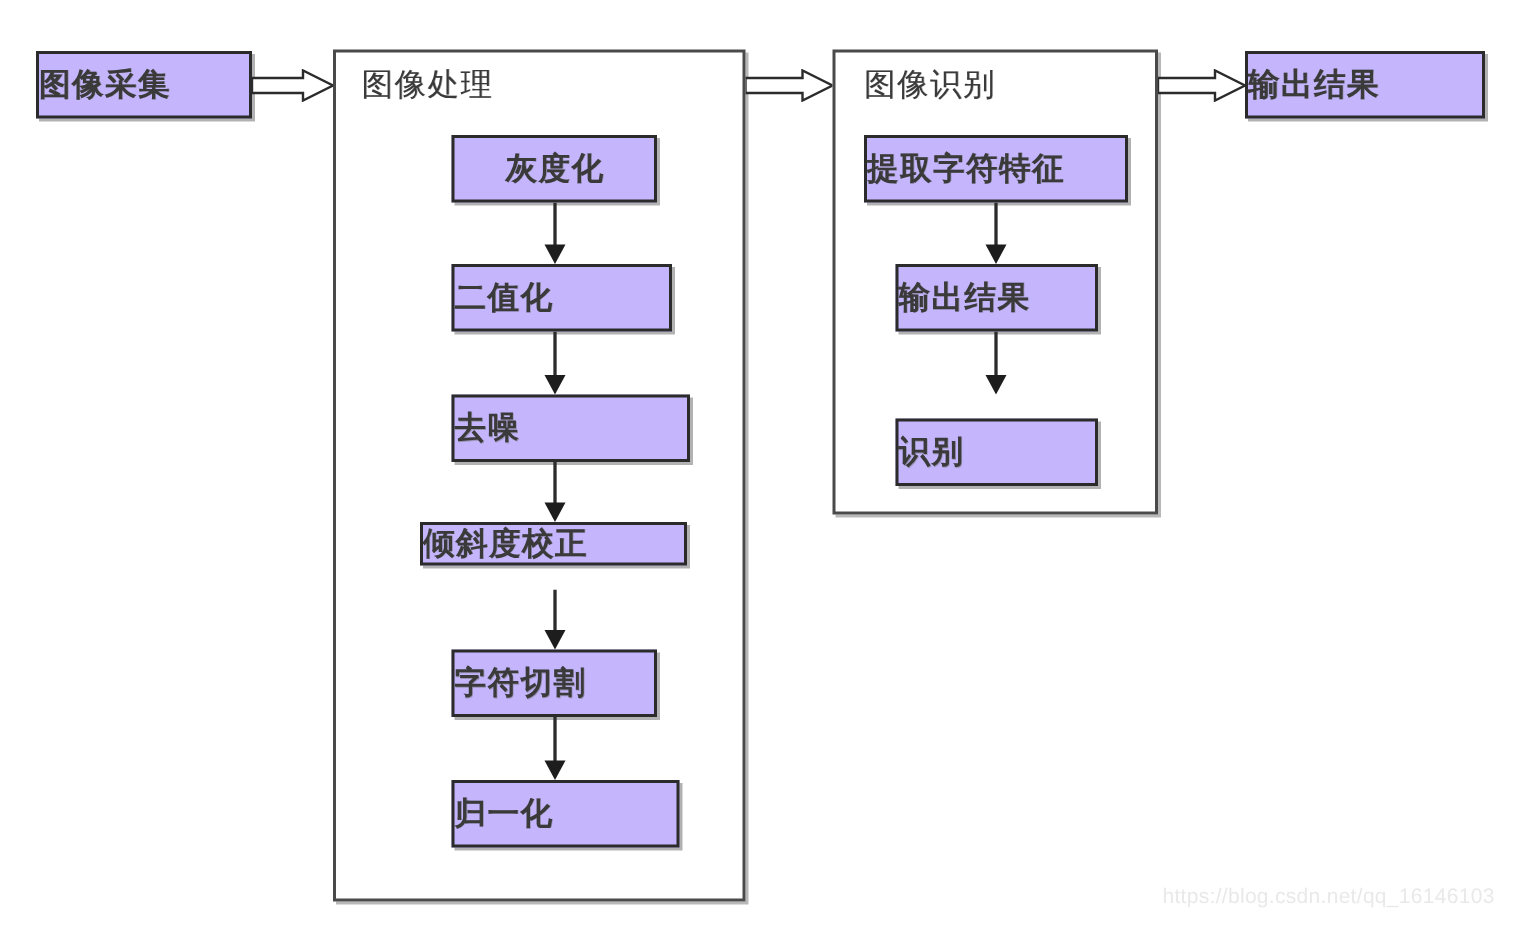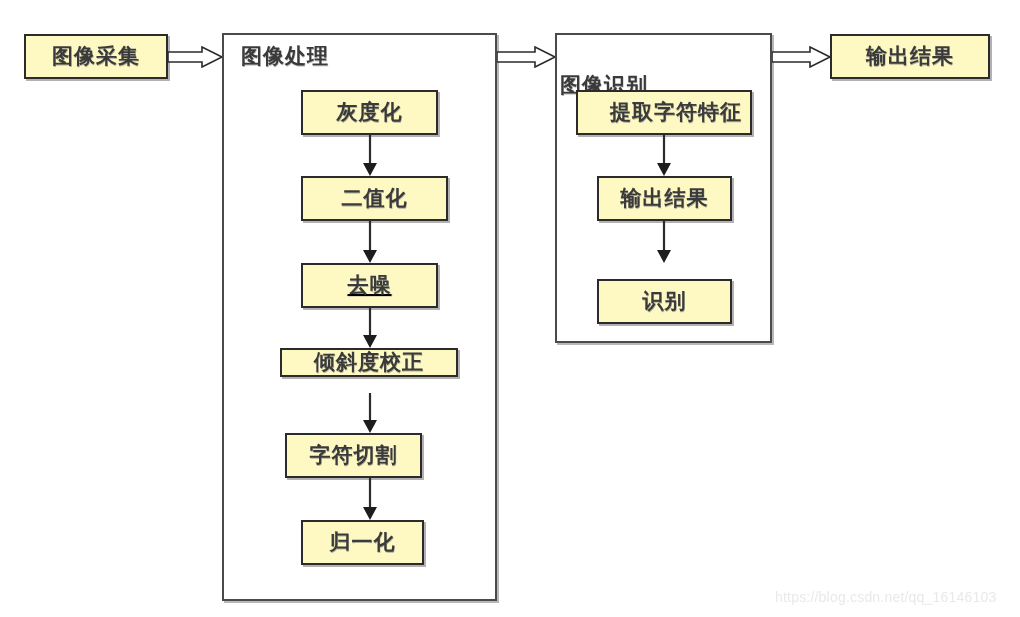--- a/index.html
+++ b/index.html
@@ -13,26 +13,25 @@
   #canvas {
     position: relative;
     width: 1020px;
     height: 617px;
     background: #ffffff;
     overflow: hidden;
   }
   .node {
     position: absolute;
     box-sizing: border-box;
-    background: #fef9c3;
+    background: #c4b5fd;
     border: 2px solid #2b2b2b;
     box-shadow: 2px 2px 0 0 rgba(0,0,0,0.30);
     display: flex;
     align-items: center;
-    justify-content: center;
   }
   .node .label {
     font-size: 21px;
     line-height: 1;
     color: #3a3a3a;
     letter-spacing: 1px;
     white-space: nowrap;
     font-weight: 600;
     text-shadow: 0.5px 0.5px 0 rgba(120,120,120,0.55);
   }
@@ -43,21 +42,21 @@
     border: 2px solid #4a4a4a;
     box-shadow: 2px 2px 0 0 rgba(0,0,0,0.28);
   }
   .group-title {
     position: absolute;
     font-size: 21px;
     line-height: 1;
     color: #3a3a3a;
     letter-spacing: 1px;
     white-space: nowrap;
-    font-weight: 700;
+    font-weight: 400;
     text-shadow: 0.5px 0.5px 0 rgba(120,120,120,0.55);
   }
   .conn {
     position: absolute;
     pointer-events: none;
   }
   .watermark {
     position: absolute;
     font-family: "Liberation Sans", sans-serif;
     font-size: 14px;
@@ -75,72 +74,72 @@
     <span class="label">图像采集</span>
   </div>
 
   <svg class="conn" style="left:168px; top:46px;" width="56" height="22" viewBox="0 0 56 22">
     <path d="M0,6 L34,6 L34,1 L54,11 L34,21 L34,16 L0,16 Z" fill="#ffffff" stroke="#2b2b2b" stroke-width="1.6"></path>
   </svg>
 
   <div class="group" style="left:222px; top:33px; width:275px; height:568px;"></div>
   <div class="group-title" style="left:241px; top:46px;">图像处理</div>
 
-  <div class="node" style="left:301px; top:90px; width:137px; height:45px;">
+  <div class="node" style="left:301px; top:90px; width:137px; height:45px;padding-left:34px;">
     <span class="label">灰度化</span>
   </div>
   <svg class="conn" style="left:360px; top:135px;" width="20" height="42" viewBox="0 0 20 42">
     <line x1="10" y1="0" x2="10" y2="30" stroke="#2b2b2b" stroke-width="2.2"></line>
     <path d="M3,28 L17,28 L10,41 Z" fill="#1d1d1d"></path>
   </svg>
 
   <div class="node" style="left:301px; top:176px; width:147px; height:45px;">
     <span class="label">二值化</span>
   </div>
   <svg class="conn" style="left:360px; top:221px;" width="20" height="43" viewBox="0 0 20 43">
     <line x1="10" y1="0" x2="10" y2="31" stroke="#2b2b2b" stroke-width="2.2"></line>
     <path d="M3,29 L17,29 L10,42 Z" fill="#1d1d1d"></path>
   </svg>
 
-  <div class="node" style="left:301px; top:263px; width:137px; height:45px;text-decoration:underline;">
+  <div class="node" style="left:301px; top:263px; width:159px; height:45px;">
     <span class="label">去噪</span>
   </div>
   <svg class="conn" style="left:360px; top:308px;" width="20" height="41" viewBox="0 0 20 41">
     <line x1="10" y1="0" x2="10" y2="29" stroke="#2b2b2b" stroke-width="2.2"></line>
     <path d="M3,27 L17,27 L10,40 Z" fill="#1d1d1d"></path>
   </svg>
 
   <div class="node" style="left:280px; top:348px; width:178px; height:29px;">
     <span class="label">倾斜度校正</span>
   </div>
   <svg class="conn" style="left:360px; top:393px;" width="20" height="41" viewBox="0 0 20 41">
     <line x1="10" y1="0" x2="10" y2="29" stroke="#2b2b2b" stroke-width="2.2"></line>
     <path d="M3,27 L17,27 L10,40 Z" fill="#1d1d1d"></path>
   </svg>
 
-  <div class="node" style="left:285px; top:433px; width:137px; height:45px;">
+  <div class="node" style="left:301px; top:433px; width:137px; height:45px;">
     <span class="label">字符切割</span>
   </div>
   <svg class="conn" style="left:360px; top:478px;" width="20" height="43" viewBox="0 0 20 43">
     <line x1="10" y1="0" x2="10" y2="31" stroke="#2b2b2b" stroke-width="2.2"></line>
     <path d="M3,29 L17,29 L10,42 Z" fill="#1d1d1d"></path>
   </svg>
 
-  <div class="node" style="left:301px; top:520px; width:123px; height:45px;">
+  <div class="node" style="left:301px; top:520px; width:152px; height:45px;">
     <span class="label">归一化</span>
   </div>
 
   <svg class="conn" style="left:497px; top:46px;" width="60" height="22" viewBox="0 0 60 22">
     <path d="M0,6 L38,6 L38,1 L58,11 L38,21 L38,16 L0,16 Z" fill="#ffffff" stroke="#2b2b2b" stroke-width="1.6"></path>
   </svg>
 
   <div class="group" style="left:555px; top:33px; width:217px; height:310px;"></div>
-  <div class="group-title" style="left:560px; top:46px;margin-top:29px;">图像识别</div>
+  <div class="group-title" style="left:576px; top:46px;">图像识别</div>
 
-  <div class="node" style="left:576px; top:90px; width:176px; height:45px;padding-left:24px;">
+  <div class="node" style="left:576px; top:90px; width:176px; height:45px;">
     <span class="label">提取字符特征</span>
   </div>
   <svg class="conn" style="left:654px; top:135px;" width="20" height="42" viewBox="0 0 20 42">
     <line x1="10" y1="0" x2="10" y2="30" stroke="#2b2b2b" stroke-width="2.2"></line>
     <path d="M3,28 L17,28 L10,41 Z" fill="#1d1d1d"></path>
   </svg>
 
   <div class="node" style="left:597px; top:176px; width:135px; height:45px;">
     <span class="label">输出结果</span>
   </div>

